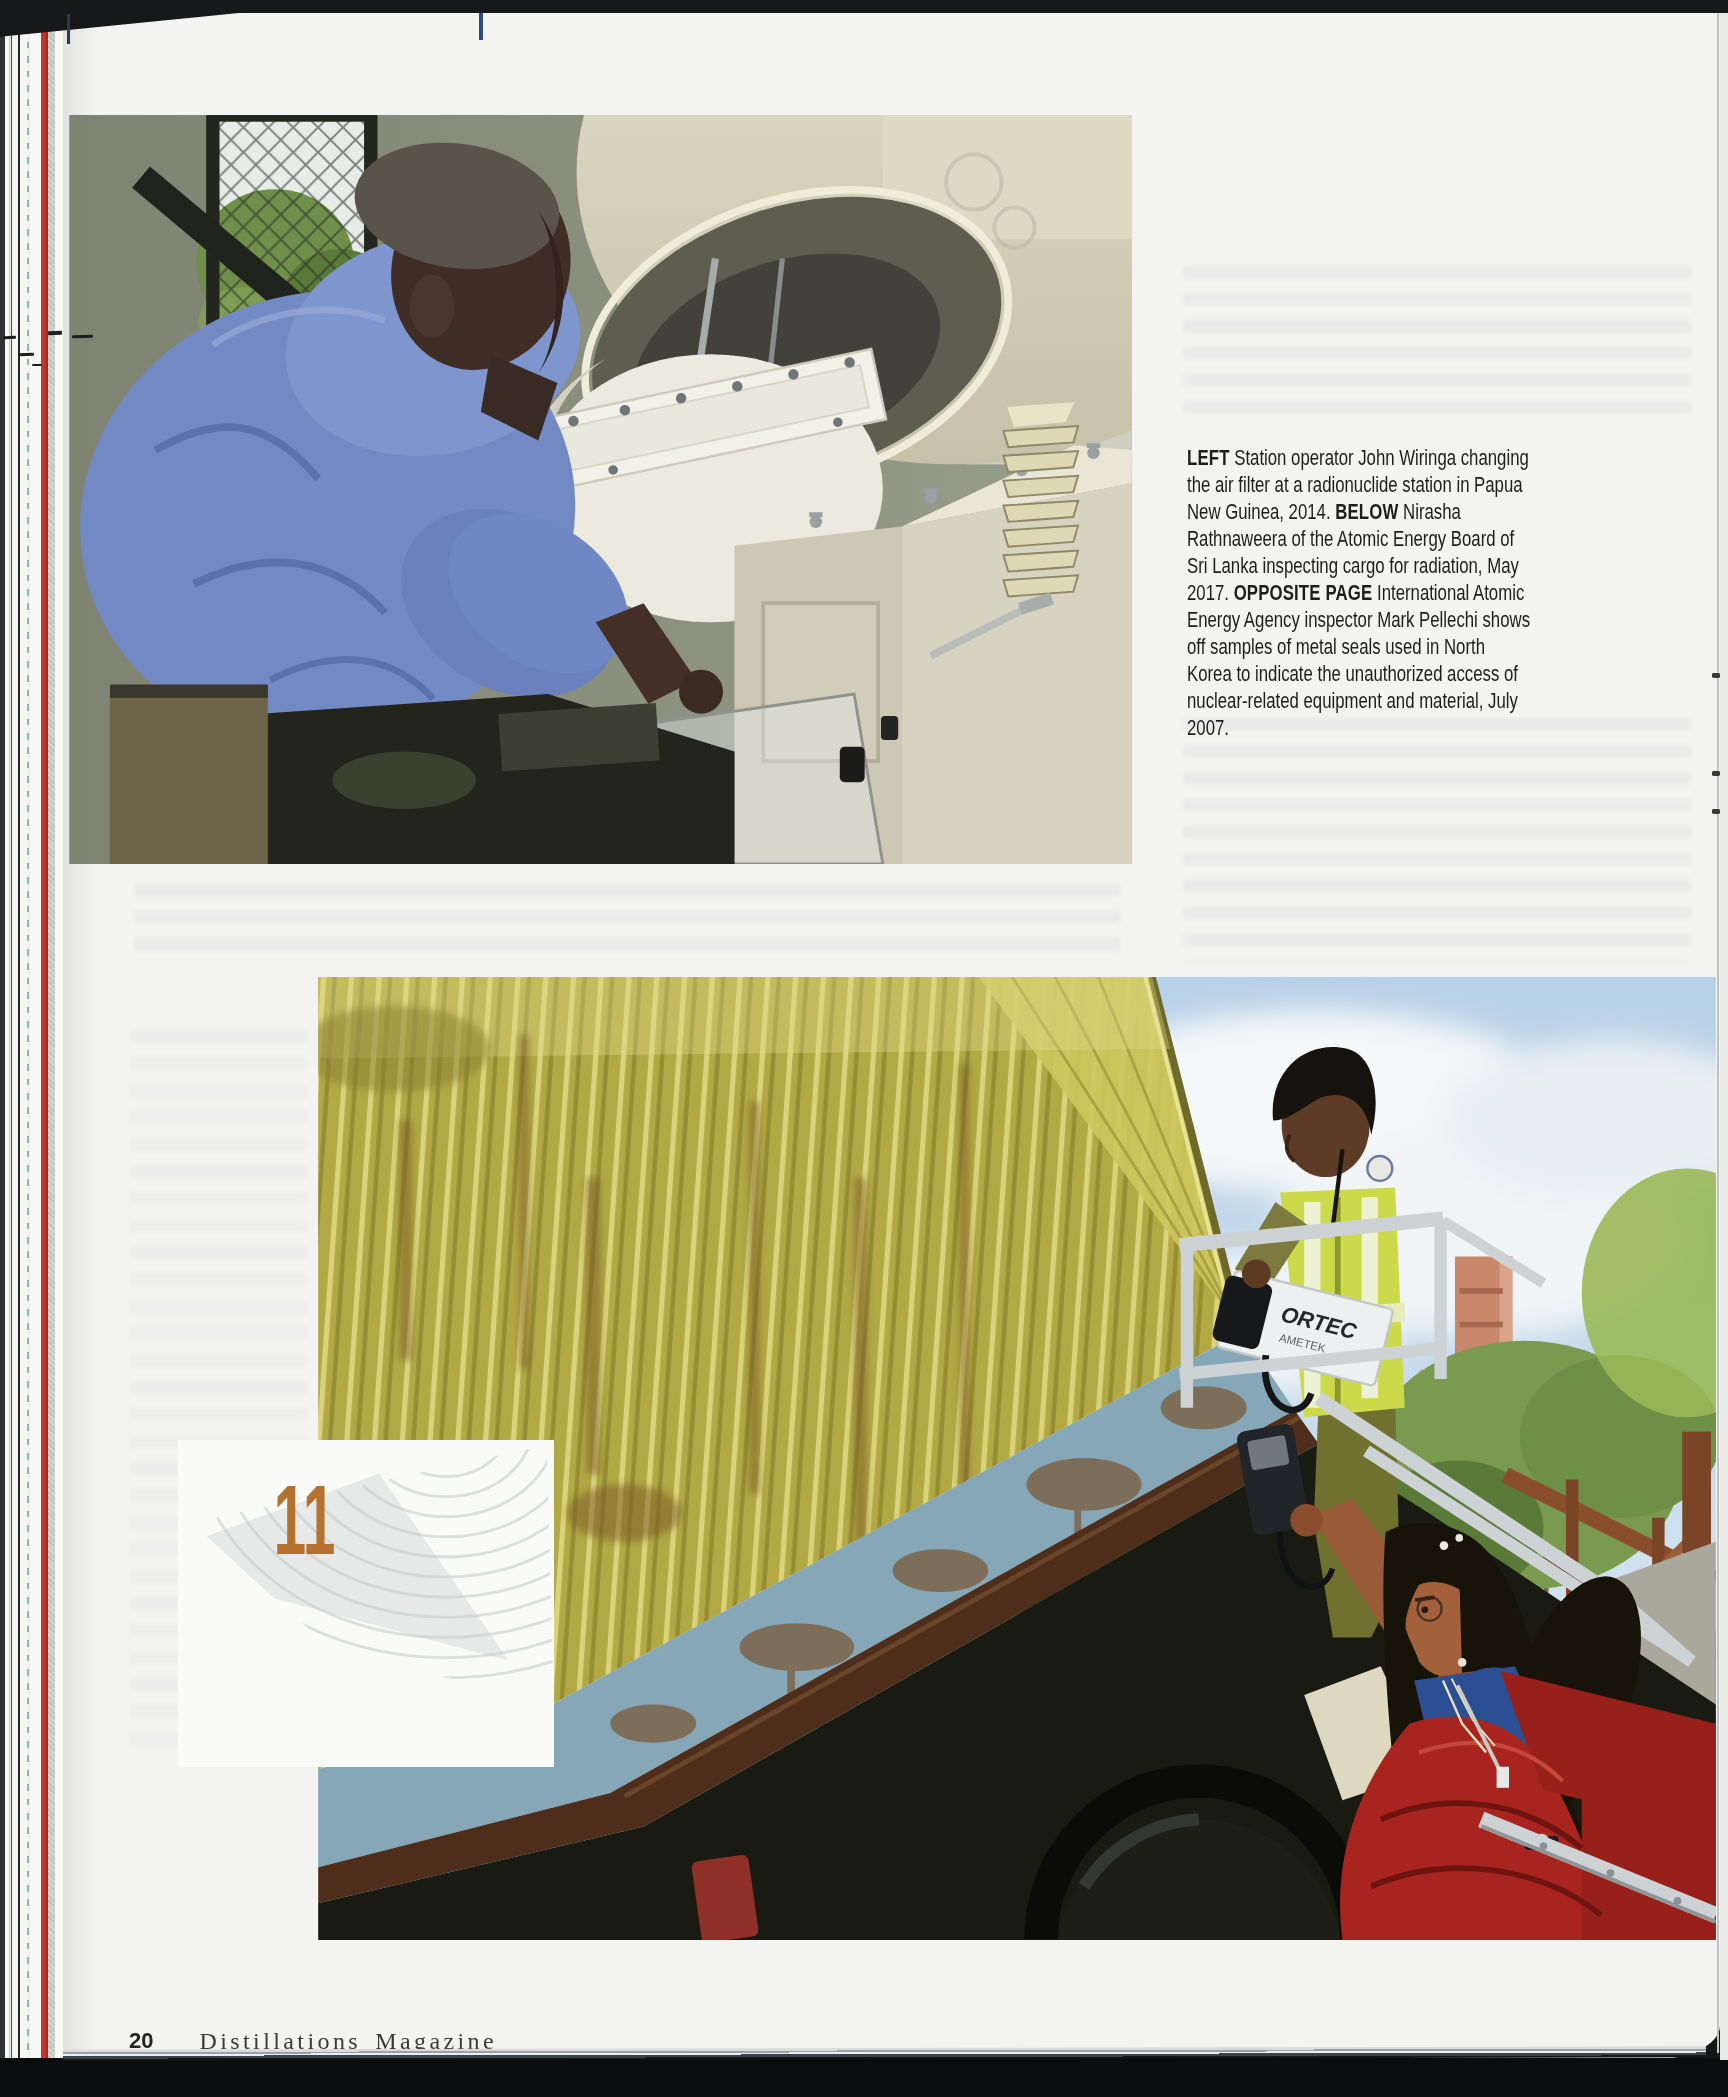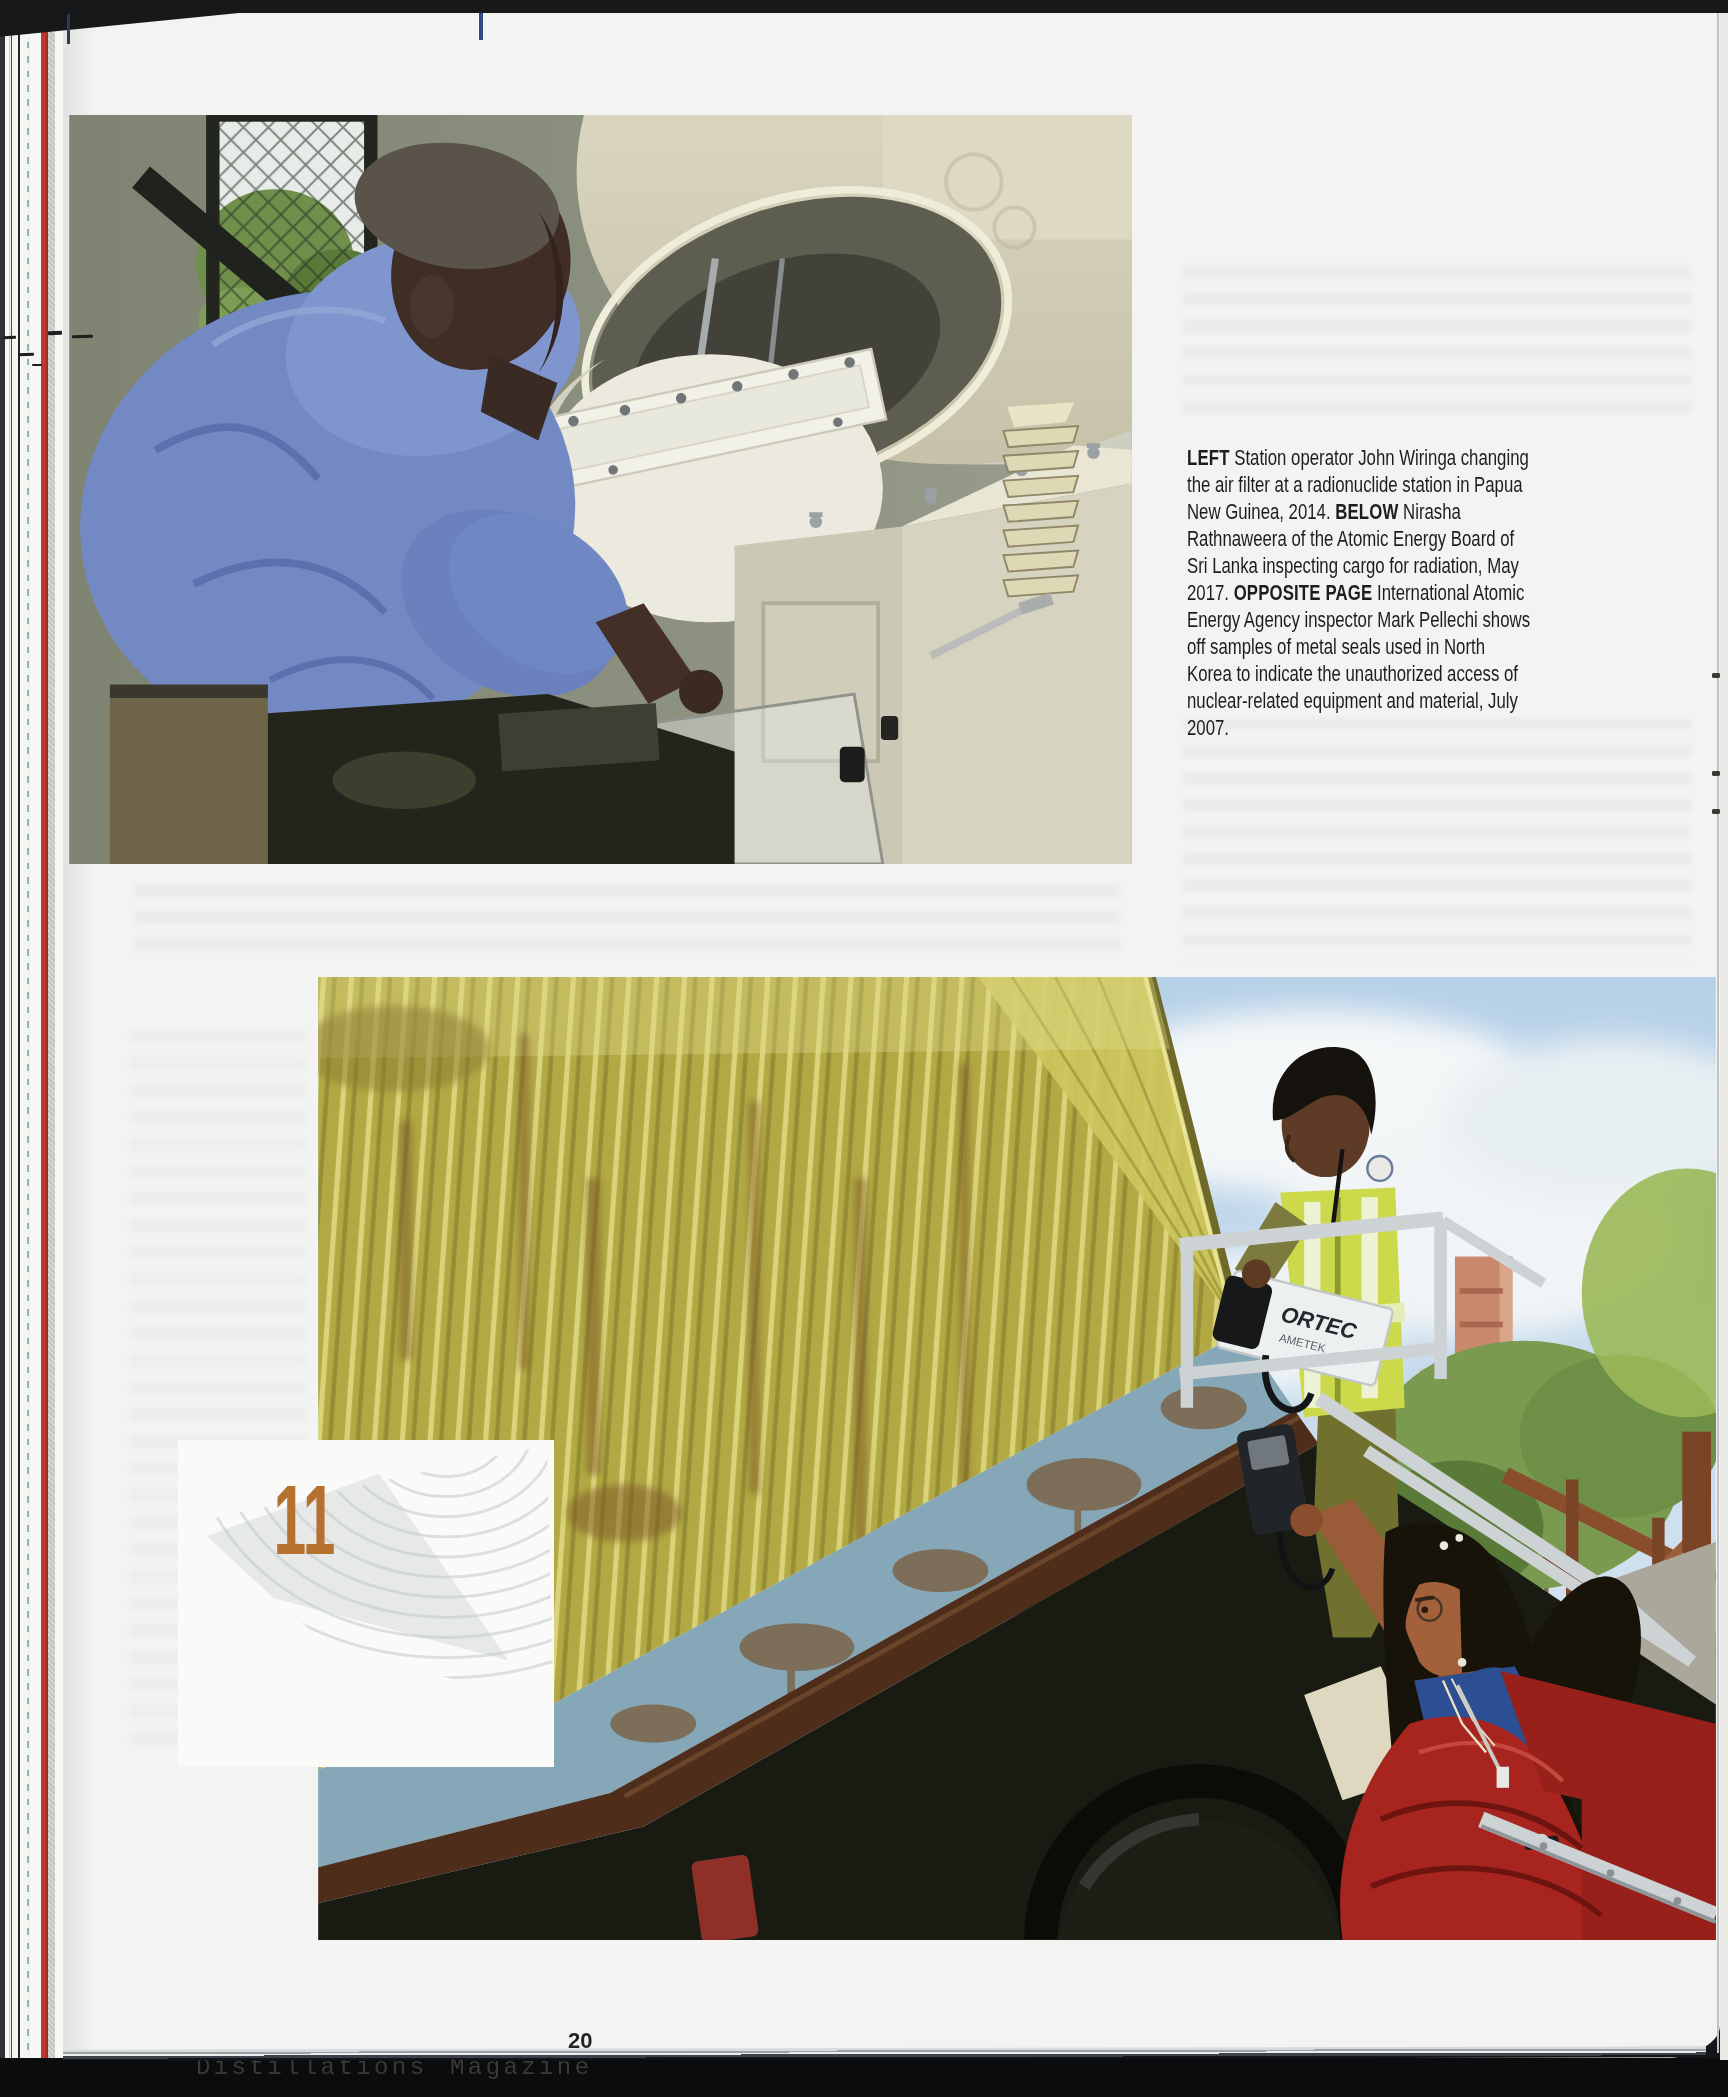--- a/index.html
+++ b/index.html
@@ -29,23 +29,23 @@
   .caption{position:absolute;left:1187px;top:423px;width:441px;z-index:3;
         font-size:21.5px;line-height:27px;color:#1d1d1d;
         transform:scaleX(.78);transform-origin:0 0;}
   .caption b{font-weight:700;letter-spacing:0.2px;}
   .stat-card{position:absolute;left:178px;top:1440px;width:376px;height:327px;background:#fafaf8;z-index:3;}
   .stat-number{position:absolute;left:201px;top:1471px;width:207px;z-index:4;text-align:center;
         font-weight:700;font-size:98px;line-height:1;color:#b5722e;
         transform:scaleX(.6);}
   .stat-desc{position:absolute;left:100px;top:1562px;width:414px;z-index:4;text-align:center;
         font-family:"Liberation Serif",serif;font-size:37px;line-height:46px;color:#2f2e2c;}
-  .footer{position:absolute;left:135px;top:2028px;z-index:3;display:flex;align-items:flex-end;flex-direction:column;}
+  .footer{position:absolute;left:129px;top:2028px;z-index:3;display:flex;align-items:flex-start;}
   .footer .pagenum{font-weight:700;font-size:22px;color:#242424;}
-  .footer .mag{margin-left:61px;font-family:Liberation Mono, monospace;font-size:24px;color:#3a3a38;
+  .footer .mag{margin-left:46px;font-family:Liberation Serif, serif;font-size:24px;color:#3a3a38;
         letter-spacing:3.4px;word-spacing:4.8px;}
   
   .ghost{position:absolute;z-index:1;opacity:.16;filter:blur(1.9px);
         background-image:repeating-linear-gradient(180deg,rgba(90,100,125,.35) 0 12.5px,rgba(0,0,0,0) 12.5px 27px);}
   .ghost.light{opacity:.10;}
 </style>
 </head>
 <body>
 
 <div id="scan">

